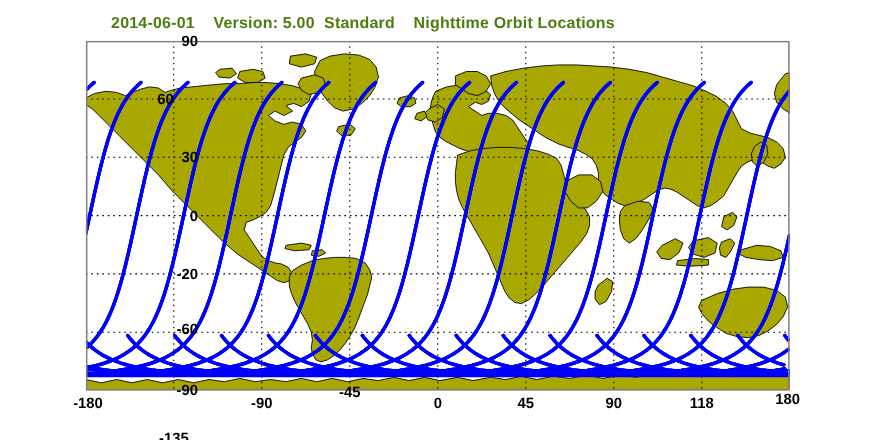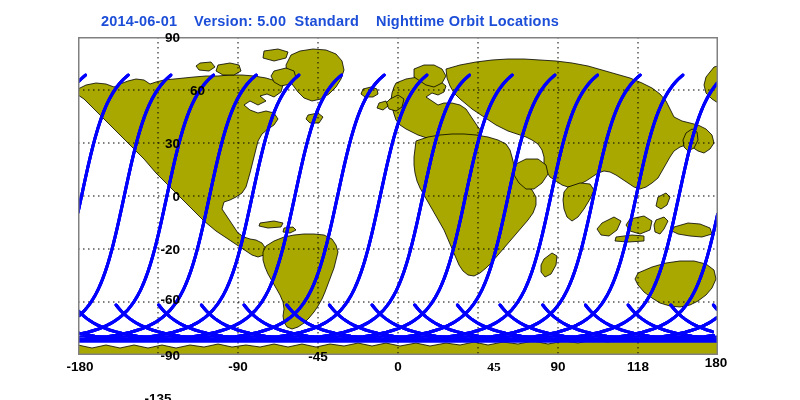--- a/index.html
+++ b/index.html
@@ -21,21 +21,21 @@
   }
   #plot-title {
     position: absolute;
     left: 0;
     top: 13px;
     width: 660px;
     text-align: center;
     font-family: "Liberation Sans", sans-serif;
     font-size: 14.5px;
     font-weight: bold;
-    color: #1d4ed8;
+    color: #4d7c0f;
     letter-spacing: 0.2px;
     white-space: pre;
   }
   #axes-area {
     position: absolute;
     left: 78px;
     top: 37px;
     width: 752px;
     height: 318px;
   }
@@ -309,31 +309,31 @@
           <path d="M639.36,46.00 L637.70,48.01 L636.14,50.03 L634.69,52.06 L633.33,54.09 L632.05,56.13 L630.84,58.17 L629.70,60.22 L628.61,62.27 L627.57,64.32 L626.59,66.38 L625.64,68.45 L624.74,70.51 L623.87,72.58 L623.03,74.65 L622.23,76.72 L621.45,78.80 L620.70,80.88 L619.97,82.95 L619.27,85.03 L618.58,87.12 L617.91,89.20 L617.26,91.28 L616.63,93.37 L616.01,95.45 L615.41,97.54 L614.82,99.63 L614.24,101.72 L613.67,103.81 L613.11,105.90 L612.56,107.99 L612.02,110.08 L611.49,112.18 L610.97,114.27 L610.45,116.36 L609.95,118.46 L609.44,120.55 L608.95,122.65 L608.46,124.74 L607.97,126.84 L607.49,128.93 L607.01,131.03 L606.54,133.13 L606.07,135.22 L605.60,137.32 L605.13,139.42 L604.67,141.52 L604.21,143.61 L603.76,145.71 L603.30,147.81 L602.85,149.91 L602.39,152.01 L601.94,154.10 L601.49,156.20 L601.04,158.30 L600.59,160.40 L600.14,162.50 L599.69,164.60 L599.23,166.69 L598.78,168.79 L598.32,170.89 L597.87,172.99 L597.41,175.09 L596.95,177.18 L596.49,179.28 L596.02,181.38 L595.56,183.48 L595.08,185.57 L594.61,187.67 L594.13,189.77 L593.65,191.86 L593.16,193.96 L592.67,196.05 L592.17,198.15 L591.66,200.24 L591.15,202.34 L590.63,204.43 L590.11,206.52 L589.58,208.61 L589.03,210.71 L588.48,212.80 L587.92,214.89 L587.35,216.98 L586.77,219.07 L586.17,221.15 L585.56,223.24 L584.94,225.33 L584.30,227.41 L583.64,229.50 L582.97,231.58 L582.28,233.66 L581.57,235.74 L580.83,237.82 L580.07,239.89 L579.28,241.97 L578.47,244.04 L577.62,246.11 L576.74,248.18 L575.83,250.24 L574.87,252.30 L573.87,254.36 L572.81,256.42 L571.71,258.47 L570.54,260.51 L569.31,262.55 L568.00,264.59 L566.61,266.62 L565.13,268.64 L563.54,270.66 L561.84,272.67 L560.00,274.66 L558.00,276.65 L555.84,278.62 L553.47,280.58 L550.87,282.51 L548.01,284.43 L544.82,286.32 L541.27,288.19 L537.28,290.01 L532.78,291.80 L527.67,293.53 L521.83,295.20 L515.13,296.79 L507.42,298.28 L498.54,299.65 L488.37,300.86 L476.80,301.89 L463.87,302.70 L449.78,303.24 L434.91,303.50 L419.84,303.45 L405.18,303.09 L391.44,302.46 L378.95,301.57 L367.85,300.48 L358.12,299.21 L349.65,297.79 L342.30,296.27 L335.90,294.65 L330.32,292.96 L325.42,291.21 L321.10,289.41 L317.26,287.57 L313.84,285.70 L310.77,283.79 L307.99,281.87 L305.48,279.93 L303.18,277.96 L301.07,275.99 L299.14,274.00 L297.34,272.00 L295.68,269.99 L294.13,267.97"></path>
           <path d="M0,303.87 L640,303.87" stroke-width="4"></path>
           <path d="M0,301.75 L640,301.75" stroke-width="2.2"></path>
           <path d="M0,299.63 L640,299.63" stroke-width="2.2"></path>
         </g>
 
       <rect x="0.75" y="0.75" width="638.5" height="316.5" fill="none" stroke="#808080" stroke-width="1.5"></rect>
     </svg>
 
     <div class="tick-label ytick" style="right:650px; top:0px;">90</div>
-    <div class="tick-label ytick" style="right:625px; top:53px;">60</div>
+    <div class="tick-label ytick" style="right:672px; top:53px;">60</div>
     <div class="tick-label ytick" style="right:650px; top:106px;">30</div>
     <div class="tick-label ytick" style="right:650px; top:159px;">0</div>
     <div class="tick-label ytick" style="right:650px; top:212px;">-20</div>
     <div class="tick-label ytick" style="right:650px; top:262px;">-60</div>
     <div class="tick-label ytick" style="right:650px; top:318px;">-90</div>
 
     <div class="tick-label xtick" style="left:2px;   top:322px;">-180</div>
     <div class="tick-label xtick" style="left:80px;  top:322px;margin-top:32px;">-135</div>
     <div class="tick-label xtick" style="left:160px; top:322px;">-90</div>
     <div class="tick-label xtick" style="left:240px; top:312px;">-45</div>
     <div class="tick-label xtick" style="left:320px; top:322px;">0</div>
-    <div class="tick-label xtick" style="left:416px; top:322px;font-family:Liberation Serif, serif;">45</div>
+    <div class="tick-label xtick" style="left:400px; top:322px;">45</div>
     <div class="tick-label xtick" style="left:480px; top:322px;">90</div>
     <div class="tick-label xtick" style="left:560px; top:322px;">118</div>
     <div class="tick-label xtick" style="left:638px; top:318px;">180</div>
   </div>
 
 </div>
 
 </body></html>

